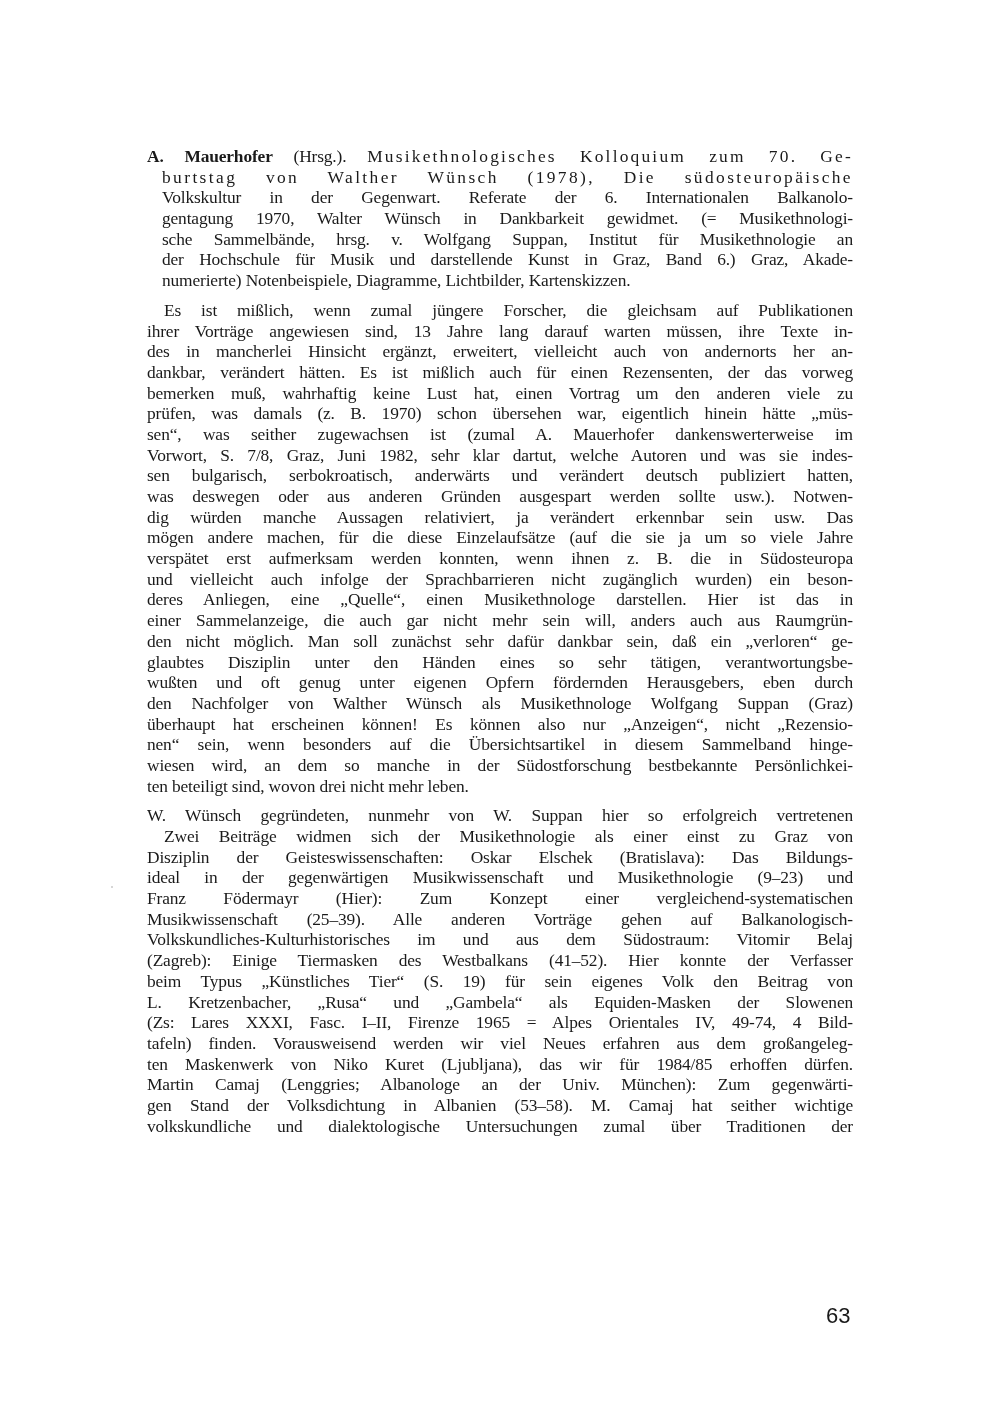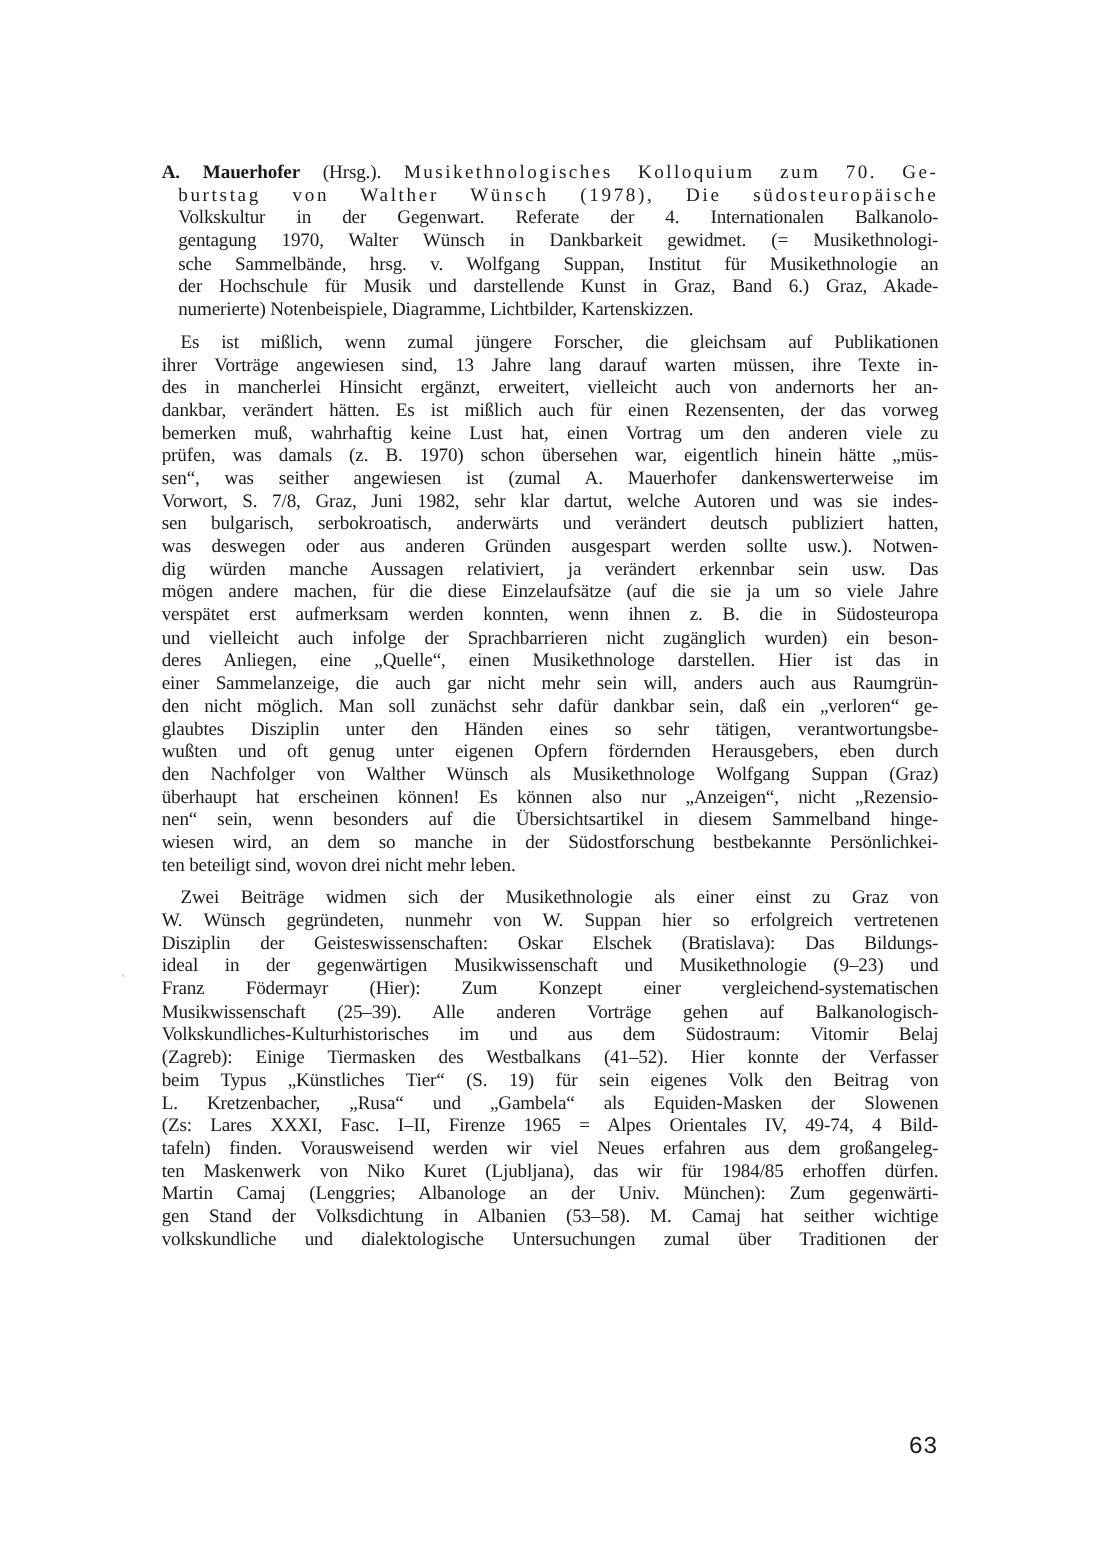--- a/index.html
+++ b/index.html
@@ -50,78 +50,78 @@
       letter-spacing: 2.2px;
     }
     .author-bold {
       font-weight: bold;
     }
     .page-number {
       position: absolute;
       left: 826px;
       top: 1303px;
       font-size: 22px;
-      font-family: Liberation Mono, monospace;
+      font-family: Liberation Sans, sans-serif;
       color: #1a1a1a;
     }
     .speck {
       position: absolute;
       left: 111px;
       top: 886px;
       width: 2px;
       height: 2px;
       background: #c8c8c8;
       border-radius: 1px;
     }
   </style>
 </head>
 <body>
 
 <div class="page">
 
   <div class="para ref">
     <span class="line first"><span class="author-bold">A. Mauerhofer</span><span> (Hrsg.). </span><span class="spaced">Musikethnologisches Kolloquium zum 70. Ge-</span></span>
     <span class="line" style="letter-spacing:2.4px">burtstag von Walther Wünsch (1978), Die südosteuropäische</span>
-    <span class="line">Volkskultur in der Gegenwart. Referate der 4. Internationalen Balkanolo-</span>
+    <span class="line">Volkskultur in der Gegenwart. Referate der 6. Internationalen Balkanolo-</span>
     <span class="line">gentagung 1970, Walter Wünsch in Dankbarkeit gewidmet. (= Musikethnologi-</span>
     <span class="line">sche Sammelbände, hrsg. v. Wolfgang Suppan, Institut für Musikethnologie an</span>
     <span class="line">der Hochschule für Musik und darstellende Kunst in Graz, Band 6.) Graz, Akade-</span>
     <span class="line last">numerierte) Notenbeispiele, Diagramme, Lichtbilder, Kartenskizzen.</span>
   </div>
 
   <div class="para body">
     <span class="line first">Es ist mißlich, wenn zumal jüngere Forscher, die gleichsam auf Publikationen</span>
     <span class="line">ihrer Vorträge angewiesen sind, 13 Jahre lang darauf warten müssen, ihre Texte in-</span>
     <span class="line">des in mancherlei Hinsicht ergänzt, erweitert, vielleicht auch von andernorts her an-</span>
     <span class="line">dankbar, verändert hätten. Es ist mißlich auch für einen Rezensenten, der das vorweg</span>
     <span class="line">bemerken muß, wahrhaftig keine Lust hat, einen Vortrag um den anderen viele zu</span>
     <span class="line">prüfen, was damals (z. B. 1970) schon übersehen war, eigentlich hinein hätte „müs-</span>
-    <span class="line">sen“, was seither angewiesen ist (zumal A. Mauerhofer dankenswerterweise im</span>
+    <span class="line">sen“, was seither zugewachsen ist (zumal A. Mauerhofer dankenswerterweise im</span>
     <span class="line">Vorwort, S. 7/8, Graz, Juni 1982, sehr klar dartut, welche Autoren und was sie indes-</span>
     <span class="line">sen bulgarisch, serbokroatisch, anderwärts und verändert deutsch publiziert hatten,</span>
     <span class="line">was deswegen oder aus anderen Gründen ausgespart werden sollte usw.). Notwen-</span>
     <span class="line">dig würden manche Aussagen relativiert, ja verändert erkennbar sein usw. Das</span>
     <span class="line">mögen andere machen, für die diese Einzelaufsätze (auf die sie ja um so viele Jahre</span>
     <span class="line">verspätet erst aufmerksam werden konnten, wenn ihnen z. B. die in Südosteuropa</span>
     <span class="line">und vielleicht auch infolge der Sprachbarrieren nicht zugänglich wurden) ein beson-</span>
     <span class="line">deres Anliegen, eine „Quelle“, einen Musikethnologe darstellen. Hier ist das in</span>
     <span class="line">einer Sammelanzeige, die auch gar nicht mehr sein will, anders auch aus Raumgrün-</span>
     <span class="line">den nicht möglich. Man soll zunächst sehr dafür dankbar sein, daß ein „verloren“ ge-</span>
     <span class="line">glaubtes Disziplin unter den Händen eines so sehr tätigen, verantwortungsbe-</span>
     <span class="line">wußten und oft genug unter eigenen Opfern fördernden Herausgebers, eben durch</span>
     <span class="line">den Nachfolger von Walther Wünsch als Musikethnologe Wolfgang Suppan (Graz)</span>
     <span class="line">überhaupt hat erscheinen können! Es können also nur „Anzeigen“, nicht „Rezensio-</span>
     <span class="line">nen“ sein, wenn besonders auf die Übersichtsartikel in diesem Sammelband hinge-</span>
     <span class="line">wiesen wird, an dem so manche in der Südostforschung bestbekannte Persönlichkei-</span>
     <span class="line last">ten beteiligt sind, wovon drei nicht mehr leben.</span>
   </div>
 
   <div class="para body">
+    <span class="line">W. Wünsch gegründeten, nunmehr von W. Suppan hier so erfolgreich vertretenen</span>
     <span class="line first">Zwei Beiträge widmen sich der Musikethnologie als einer einst zu Graz von</span>
-    <span class="line">W. Wünsch gegründeten, nunmehr von W. Suppan hier so erfolgreich vertretenen</span>
     <span class="line">Disziplin der Geisteswissenschaften: Oskar Elschek (Bratislava): Das Bildungs-</span>
     <span class="line">ideal in der gegenwärtigen Musikwissenschaft und Musikethnologie (9–23) und</span>
     <span class="line">Franz Födermayr (Hier): Zum Konzept einer vergleichend-systematischen</span>
     <span class="line">Musikwissenschaft (25–39). Alle anderen Vorträge gehen auf Balkanologisch-</span>
     <span class="line">Volkskundliches-Kulturhistorisches im und aus dem Südostraum: Vitomir Belaj</span>
     <span class="line">(Zagreb): Einige Tiermasken des Westbalkans (41–52). Hier konnte der Verfasser</span>
     <span class="line">beim Typus „Künstliches Tier“ (S. 19) für sein eigenes Volk den Beitrag von</span>
     <span class="line">L. Kretzenbacher, „Rusa“ und „Gambela“ als Equiden-Masken der Slowenen</span>
     <span class="line">(Zs: Lares XXXI, Fasc. I–II, Firenze 1965 = Alpes Orientales IV, 49-74, 4 Bild-</span>
     <span class="line">tafeln) finden. Vorausweisend werden wir viel Neues erfahren aus dem großangeleg-</span>

